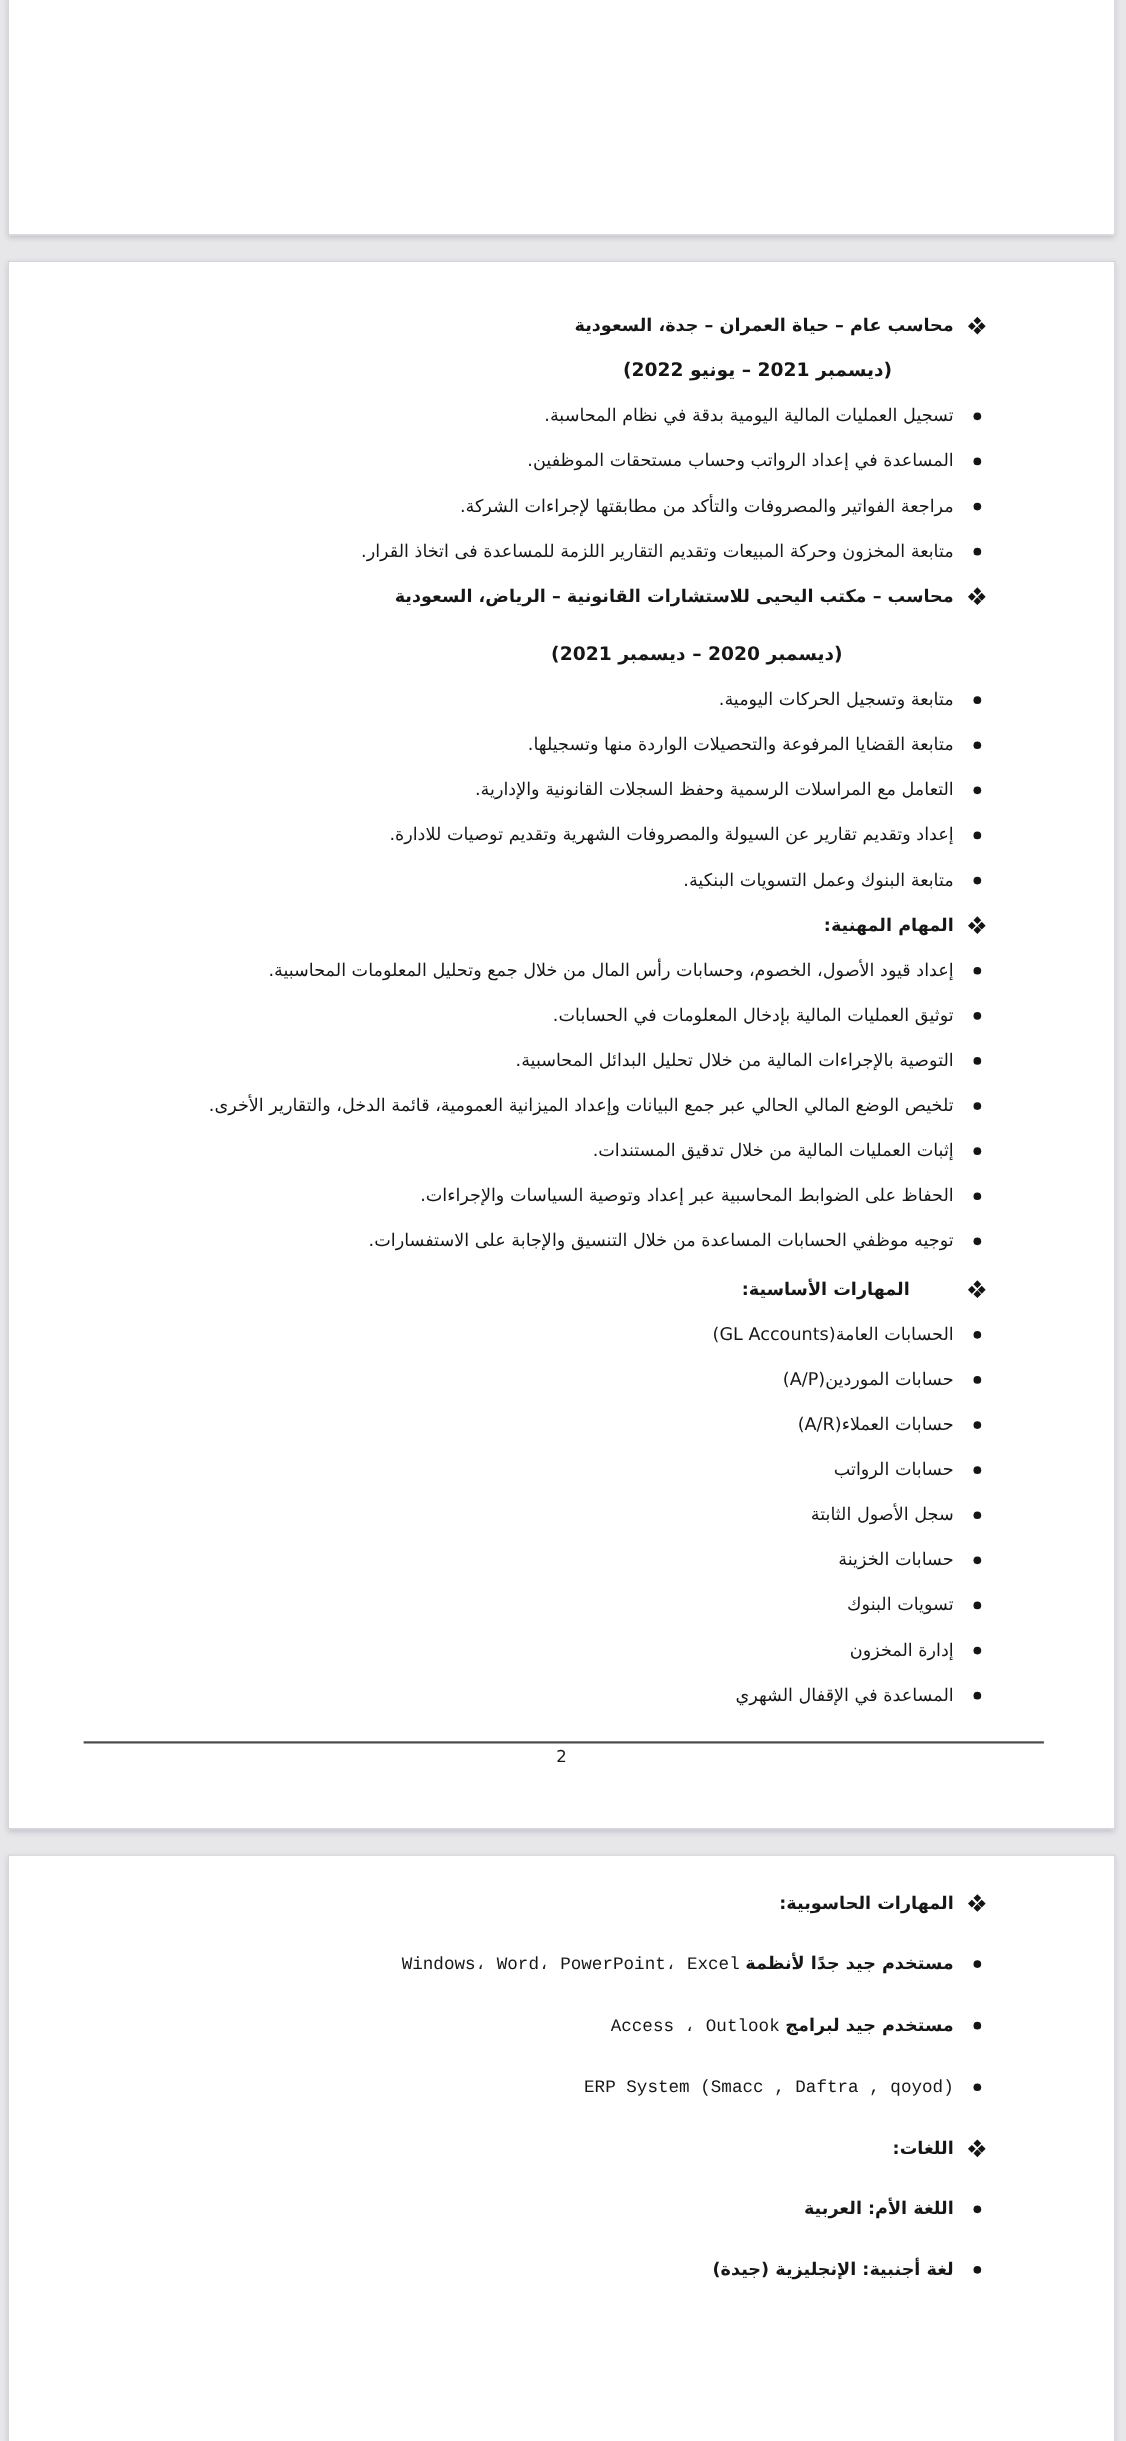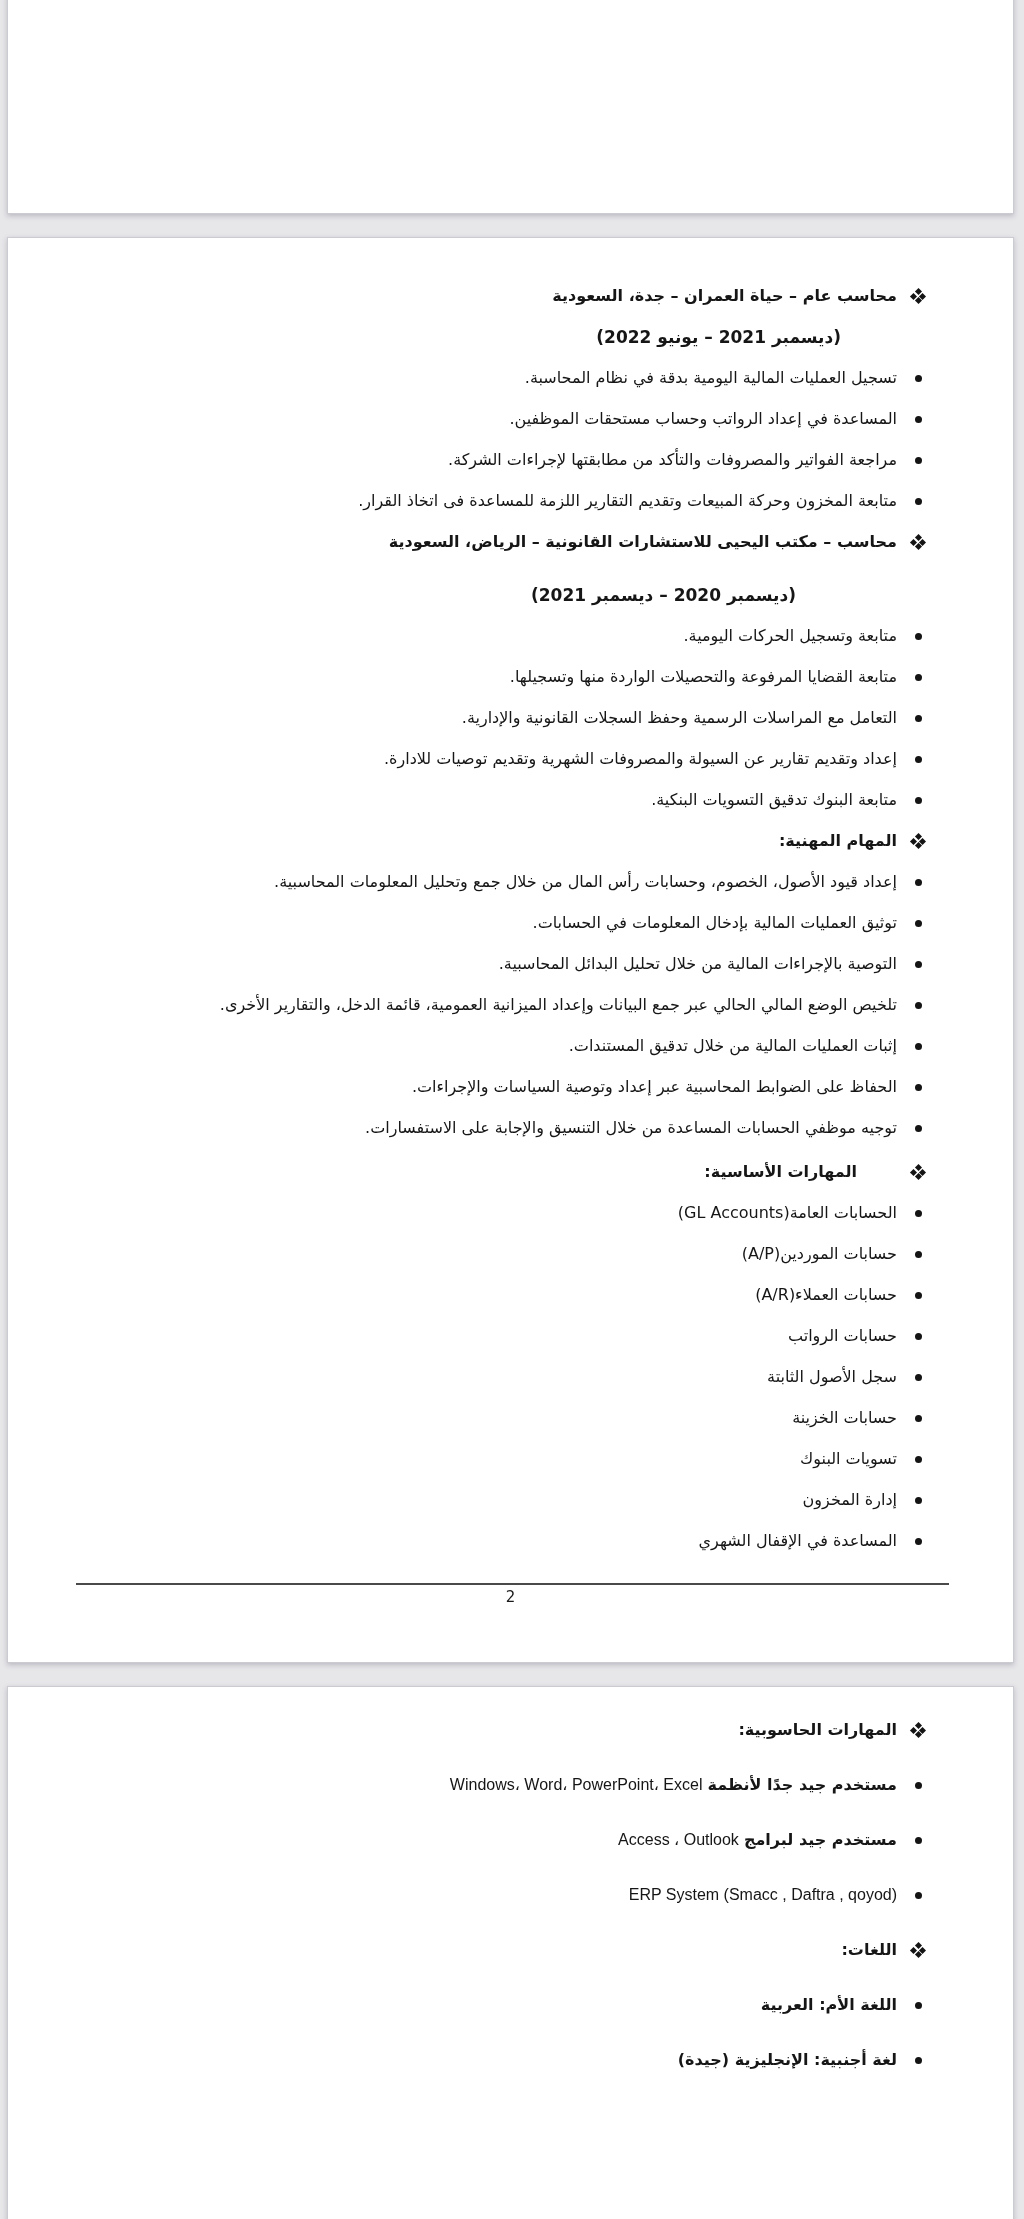--- a/index.html
+++ b/index.html
@@ -14,21 +14,21 @@
   .page{
     position:absolute;left:7px;width:1005px;
     background:#ffffff;
     border:1px solid #cbcbd2;
     box-shadow:0 2px 5px rgba(90,90,105,.32);
   }
   .page1{top:-6px;height:218px;}
   .page2{top:237px;height:1424px;}
   .page3{top:1686px;height:640px;}
 
-  .content{direction:rtl;padding:45px 86px 0 80px;}
+  .content{direction:rtl;padding:45px 116px 0 80px;}
   .page3 .content{padding-top:30px;}
 
   .li{display:flex;align-items:flex-start;margin-bottom:15px;line-height:26px;font-size:16px;}
   .page3 .li{margin-bottom:29px;font-size:16px;}
   .li .txt{flex:1 1 auto;}
   .h .txt{font-weight:700;}
   .bold{font-weight:700;}
   .sk-gap{margin-top:18px;gap:40px;}
 
   .date-row{margin-bottom:15px;line-height:26px;font-size:17px;font-weight:700;}
@@ -37,21 +37,21 @@
 
   .marker{flex:0 0 30px;position:relative;height:26px;}
   .dot{position:absolute;right:5px;top:10px;width:7px;height:7px;background:#141414;border-radius:50%;}
   .dmd{position:absolute;right:2px;top:6px;width:14px;height:14px;}
   .dmd i{position:absolute;width:5px;height:5px;background:#141414;transform:rotate(45deg);}
   .dmd i:nth-child(1){left:4.5px;top:0;}
   .dmd i:nth-child(2){left:0;top:4.5px;}
   .dmd i:nth-child(3){left:9px;top:4.5px;}
   .dmd i:nth-child(4){left:4.5px;top:9px;}
 
-  .en{font-family:Liberation Sans, sans-serif;}
+  .en{font-family:Liberation Mono, monospace;}
 
   .footer-rule{position:absolute;left:68px;right:64px;top:1345px;border-top:2px solid #4a4a4a;}
   .footer-num{position:absolute;top:1350px;left:0;right:0;text-align:center;font-size:15px;color:#1a1a1a;}
 </style>
 </head>
 <body>
 
 <div class="viewport">
 
   <div class="page page1"></div>
@@ -131,21 +131,21 @@
       <div class="li">
         <span class="marker">
             <span class="dot"></span>
           </span>
         <span class="txt">إعداد وتقديم تقارير عن السيولة والمصروفات الشهرية وتقديم توصيات للادارة.</span>
       </div>
       <div class="li">
         <span class="marker">
             <span class="dot"></span>
           </span>
-        <span class="txt">متابعة البنوك تدقيق التسويات البنكية.</span>
+        <span class="txt">متابعة البنوك وعمل التسويات البنكية.</span>
       </div>
 
       <div class="li h">
         <span class="marker">
             <span class="dmd">
               <i></i>
               <i></i>
               <i></i>
               <i></i>
             </span>

